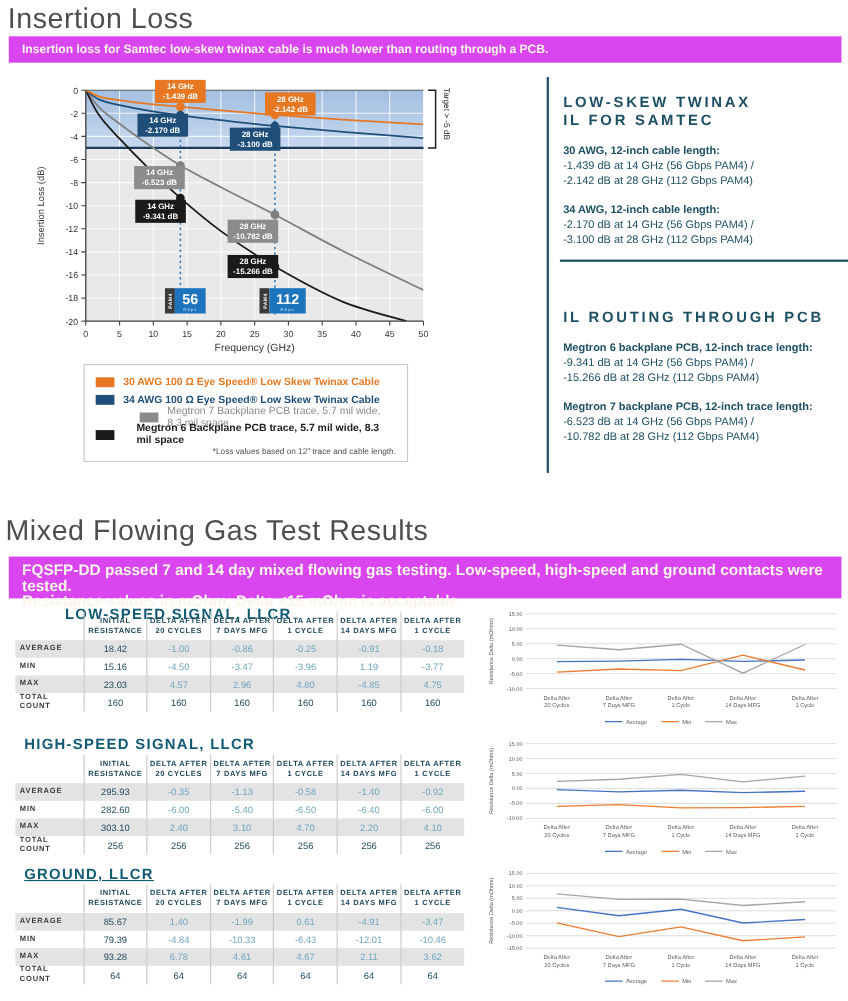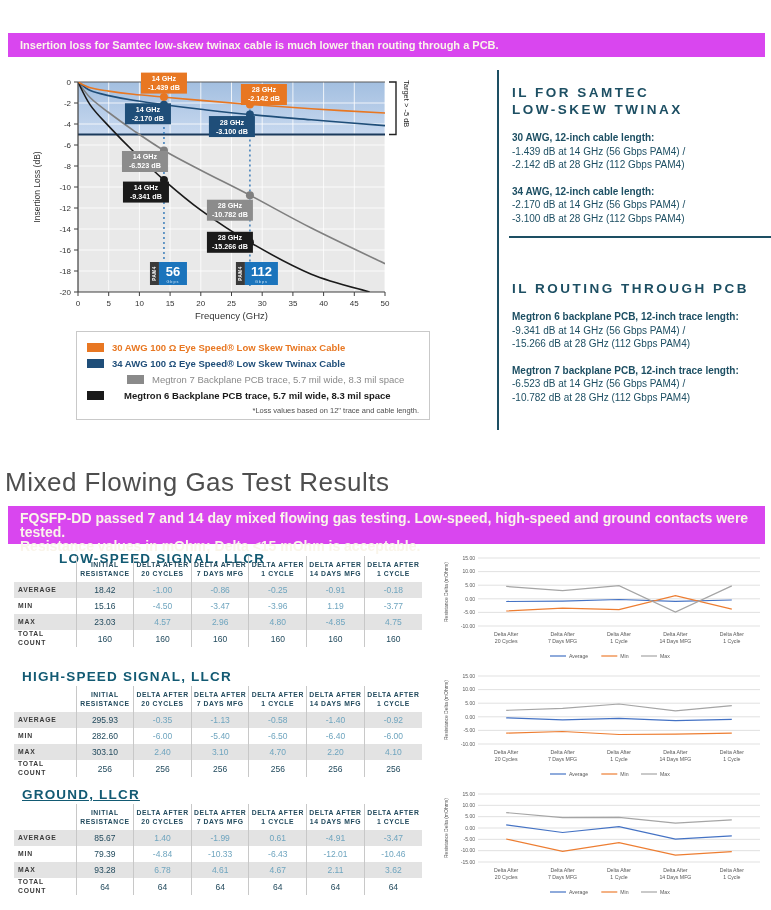--- a/index.html
+++ b/index.html
@@ -6,21 +6,21 @@
   .page{position:relative;width:771px;height:910px;background:#fff;overflow:hidden;
         font-family:"Liberation Sans",sans-serif;}
   h1.sec{position:absolute;margin:0;font-size:26px;font-weight:400;color:#4E4E4E;letter-spacing:.5px;}
   #title1{left:7px;top:1px;}
   #title2{left:5px;top:467px;}
   .banner{position:absolute;left:8px;width:757px;background:#d946ef;color:#FAF5EA;
           font-weight:700;box-sizing:border-box;}
   #banner1{top:33px;height:24px;font-size:11px;line-height:24px;padding-left:12px;}
   #banner2{top:506px;height:38px;font-size:14px;line-height:14px;padding:5px 0 0 12px;}
   #mainChart{position:absolute;left:0;top:64px;}
-  .legendbox{position:absolute;left:76px;top:331px;width:354px;box-sizing:border-box;
+  .legendbox{position:absolute;left:76px;top:331px;width:295px;box-sizing:border-box;
              border:1px solid #C9C9C9;background:#fff;padding:7px 10px 4px;}
   .lg-item{display:flex;align-items:center;gap:8px;height:16px;font-size:9.5px;}
   .lg-sw{width:17px;height:9px;flex:none;}
   .lg-w0,.lg-w1{font-weight:700;}
   .lg-w2{font-weight:400;margin-left:40px;}
   .lg-w3{font-weight:700;gap:20px;}
   .lg-note{text-align:right;font-size:7.5px;color:#4F4F4F;margin-top:3px;}
   .sb-line-v{position:absolute;left:497px;top:70px;width:2px;height:360px;background:#1D4F63;}
   .sb-line-h{position:absolute;left:509px;top:236px;width:262px;height:2px;background:#1D4F63;}
   .sb{position:absolute;color:#1D4F63;}
@@ -43,20 +43,21 @@
   .tblwrap tr.odd{background:#E3E3E3;}
   .tblwrap td.delta{color:#6FA5BF;}
   .tblwrap td.dark{color:#234B5E;}
   .mini{position:absolute;left:438px;}
 </style>
 </head>
 <body>
 
 <div class="page">
 
+  <h1 class="sec" id="title1">Insertion Loss</h1>
   <div class="banner" id="banner1">
     <span>Insertion loss for Samtec low-skew twinax cable is much lower than routing through a PCB.</span>
   </div>
 
   <svg id="mainChart" width="440" height="266" viewBox="0 0 440 266">
       <defs>
         <linearGradient id="bandGrad" x1="0" y1="0" x2="0" y2="1">
           <stop offset="0" stop-color="#A3BFE0"></stop>
           <stop offset="1" stop-color="#C7D8EF"></stop>
         </linearGradient>
@@ -227,22 +228,22 @@
         </div>
       </div>
     <div class="lg-note">*Loss values based on 12" trace and cable length.</div>
   </div>
 
   <div class="sb-line-v"></div>
   <div class="sb-line-h"></div>
 
   <div class="sb" id="sb1">
     <div class="sb-title">
+      <div>LOW-SKEW TWINAX</div>
       <div>IL FOR SAMTEC</div>
-      <div>LOW-SKEW TWINAX</div>
     </div>
     <div class="sb-block">
       <div class="h">30 AWG, 12-inch cable length:</div>
       <div>-1.439 dB at 14 GHz (56 Gbps PAM4) /</div>
       <div>-2.142 dB at 28 GHz (112 Gbps PAM4)</div>
     </div>
     <div class="sb-block">
       <div class="h">34 AWG, 12-inch cable length:</div>
       <div>-2.170 dB at 14 GHz (56 Gbps PAM4) /</div>
       <div>-3.100 dB at 28 GHz (112 Gbps PAM4)</div>

